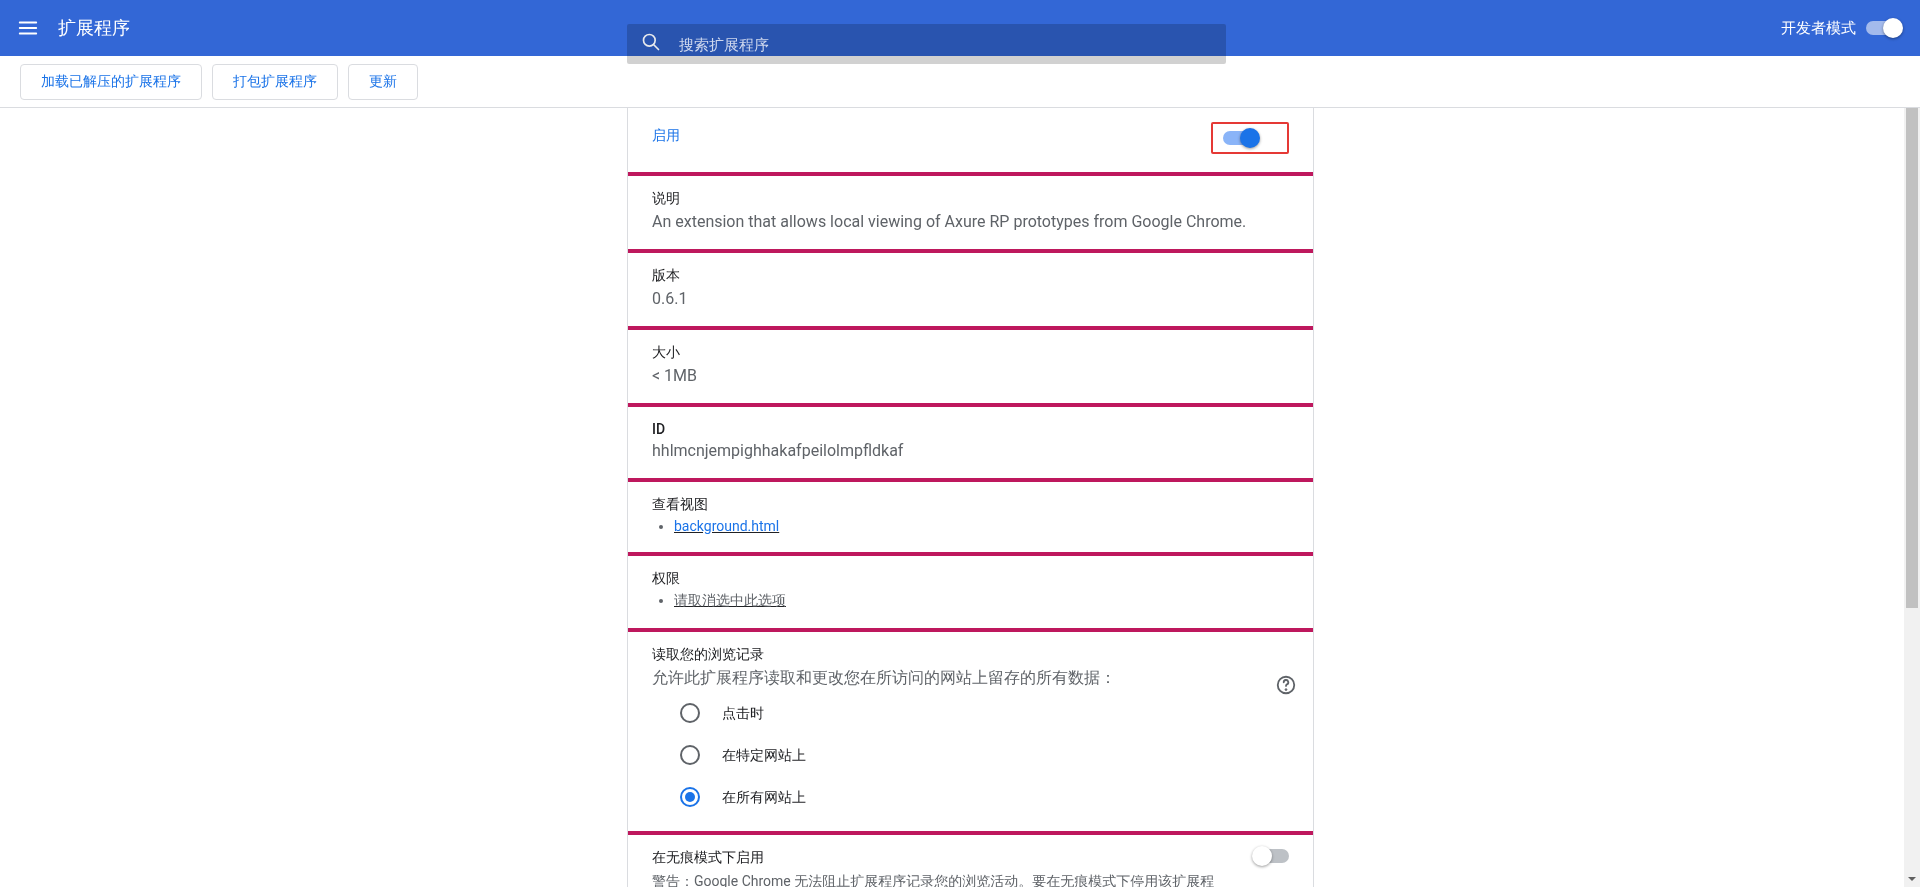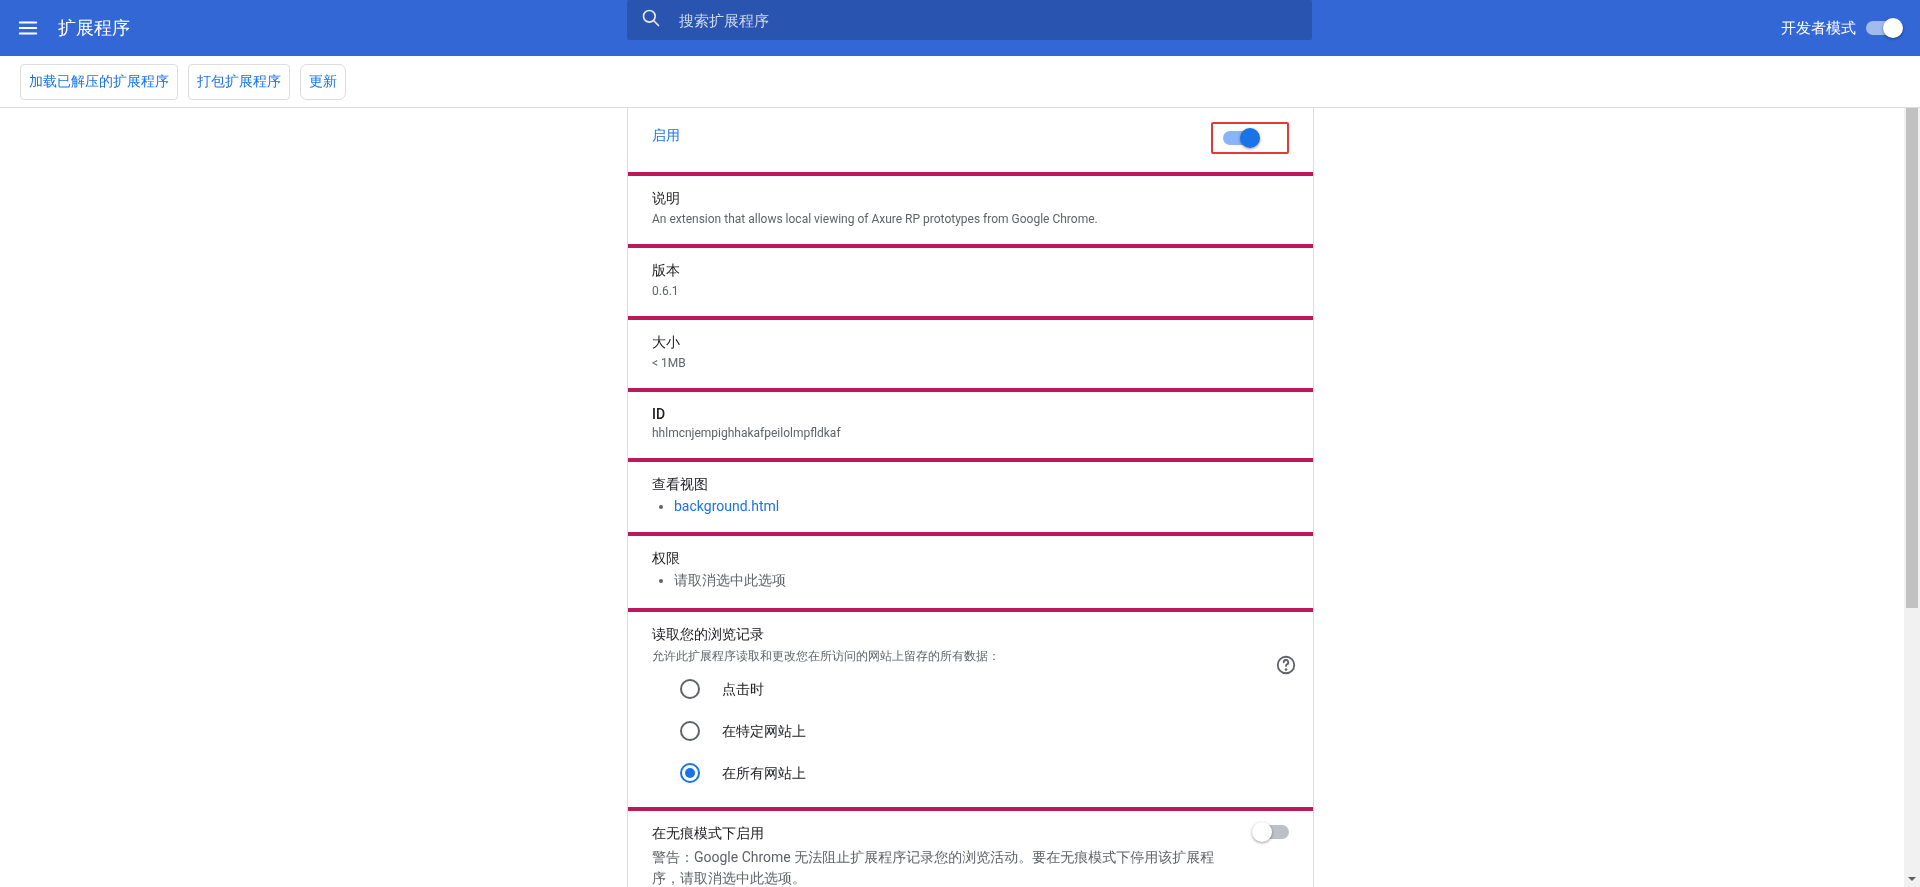--- a/index.html
+++ b/index.html
@@ -15,22 +15,22 @@
     color: #fff;
     padding: 0 16px;
     position: relative;
   }
   .menu-btn { width: 24px; height: 24px; display: flex; align-items: center; justify-content: center; cursor: pointer; }
   .menu-btn svg { width: 22px; height: 22px; fill: #fff; }
   .header-title { font-size: 18px; margin-left: 18px; }
   .search-wrap {
     position: absolute;
     left: 627px;
-    top: 0;
-    width: 685px;
+    top: 24px;
+    width: 599px;
     height: 40px;
     background: rgba(0,0,0,0.18);
     border-radius: 2px;
     display: flex;
     align-items: center;
     padding: 0 14px;
   }
   .search-icon svg { width: 20px; height: 20px; stroke: #e8eaed; fill: none; }
   .search-input {
     flex: 1;
@@ -52,27 +52,27 @@
     display: flex;
     align-items: center;
     padding: 0 20px;
     border-bottom: 1px solid #dadce0;
   }
   .actionbar button {
     background: #fff;
     border: 1px solid #dadce0;
     color: #1a73e8;
     font-size: 14px;
-    padding: 8px 8px;
+    padding: 8px 20px;
     border-radius: 4px;
     margin-right: 10px;
     cursor: pointer;
     text-align: right;
   }
-  .actionbar button:last-child { margin-right: 16px; border-radius: 7px; }
+  .actionbar button:last-child { margin-right: 16px; }
 
   
   .scroll-area {
     position: absolute;
     top: 108px;
     left: 0;
     right: 16px;
     bottom: 0;
     overflow: hidden;
   }
@@ -115,21 +115,21 @@
     width: 687px;
     background: #fff;
     border: 1px solid #dadce0;
     border-top: none;
     border-radius: 0 0 4px 4px;
   }
   .section { padding: 14px 24px 18px 24px; border-bottom: 4px solid #be185d; }
   .section:last-child { border-bottom: none; }
   .section-label { font-size: 14px; color: #202124; margin-bottom: 4px; font-weight: 500; }
   .section-label.blue { color: #1a73e8; }
-  .section-value { font-size: 12px; color: #5f6368; }
+  .section-value { font-size: 16px; color: #5f6368; }
   .enable-row { display: flex; align-items: center; justify-content: space-between; }
   .toggle-box {
     display: inline-flex;
     align-items: center;
     justify-content: flex-end;
   }
   .highlight-red { border: 2px solid #e53935; border-radius: 2px; padding: 7px 30px 7px 10px; }
 
   
   .toggle {
@@ -150,21 +150,21 @@
     width: 20px; height: 20px;
     background: #fff;
     border-radius: 50%;
     box-shadow: 0 1px 3px rgba(0,0,0,.4);
     left: -3px;
   }
   .toggle.on .knob { left: 17px; background: #1a73e8; }
   .toggle.white-on .track { background: rgba(255,255,255,.55); }
   .toggle.white-on .knob { background: #fff; left: 17px; }
 
-  ul.detail-list { margin: 2px 0 0 22px; padding: 0; }
+  ul.detail-list { margin: 2px 0 0 22px; padding: 0; text-decoration: underline; }
   ul.detail-list li { font-size: 14px; color: #5f6368; margin-top: 4px; }
   ul.detail-list li a { color: #1a73e8; text-decoration: none; }
 
   .site-access { position: relative; }
   .help-icon {
     position: absolute;
     right: 16px;
     top: 42px;
     width: 22px; height: 22px;
     cursor: pointer;

